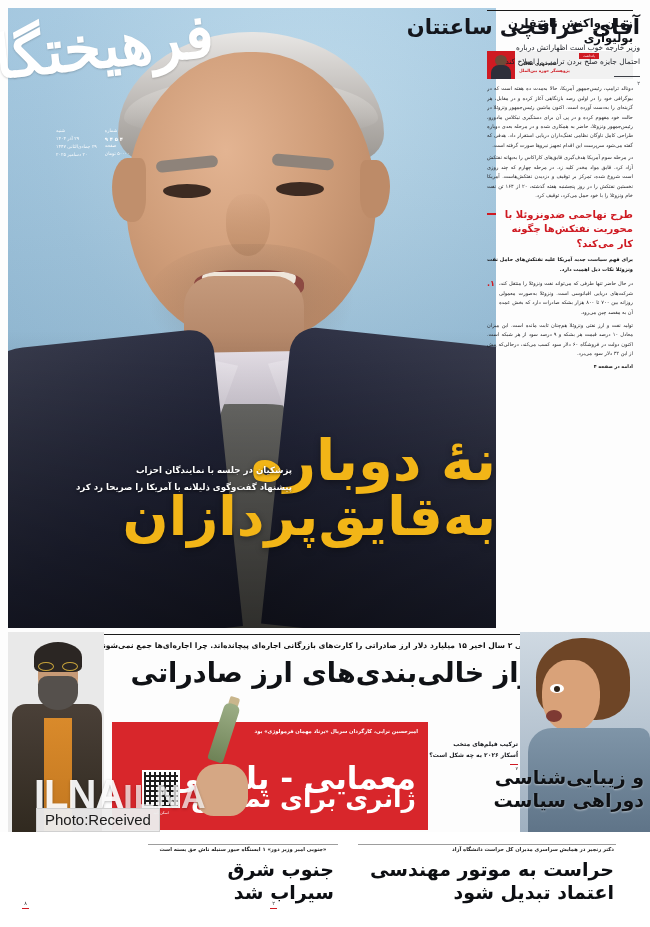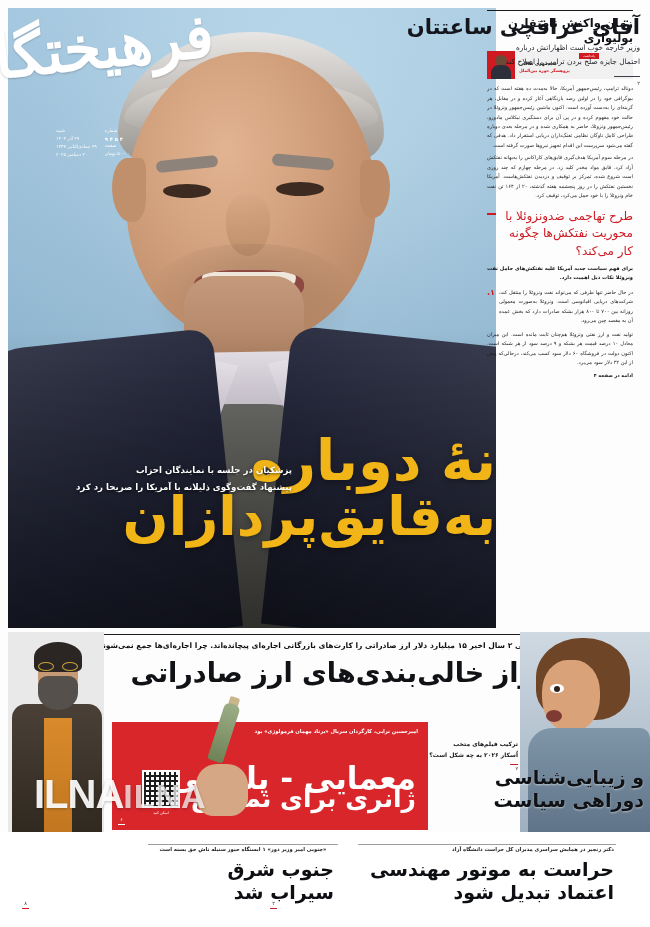--- a/index.html
+++ b/index.html
@@ -402,22 +402,22 @@
   .rc-sub {
     margin: 7px 0 4px;
     display: flex;
     flex-direction: row-reverse;
     gap: 4px;
     align-items: flex-start;
   }
   .rc-sub .dash { width: 9px; height: 2px; background: #cf1a22; margin-top: 5px; flex: 0 0 9px; }
   .rc-sub .t {
     color: #cf1a22;
-    font-size: 12px;
-    font-weight: 400;
+    font-size: 10px;
+    font-weight: 700;
     line-height: 1.45;
   }
   .rc-lead {
     font-size: 5.1px;
     line-height: 1.85;
     color: #141416;
     font-weight: 700;
     text-align: justify;
     margin-bottom: 5px;
   }
@@ -993,20 +993,21 @@
   </div>
 
   <div class="br-head">
     <div>و زیبایی‌شناسی</div>
     <div>دوراهی سیاست</div>
   </div>
 
   <div class="wm">
     <span>ILNA</span><span class="ph">ILNA</span>
   </div>
+  <div class="wm-caption">Photo:Received</div>
 
   <div class="bottom">
 
     <div class="bs-rule a"></div>
     <div class="bs-rule b"></div>
 
     <div class="bs-kicker a">«جنوبی امیر وزیر دور» ۱ ایستگاه حیور سنبله ناش حق بسته است</div>
     <div class="bs-kicker b">دکتر رنجبر در همایش سراسری مدیران کل حراست دانشگاه آزاد</div>
 
     <div class="bs-head a">

